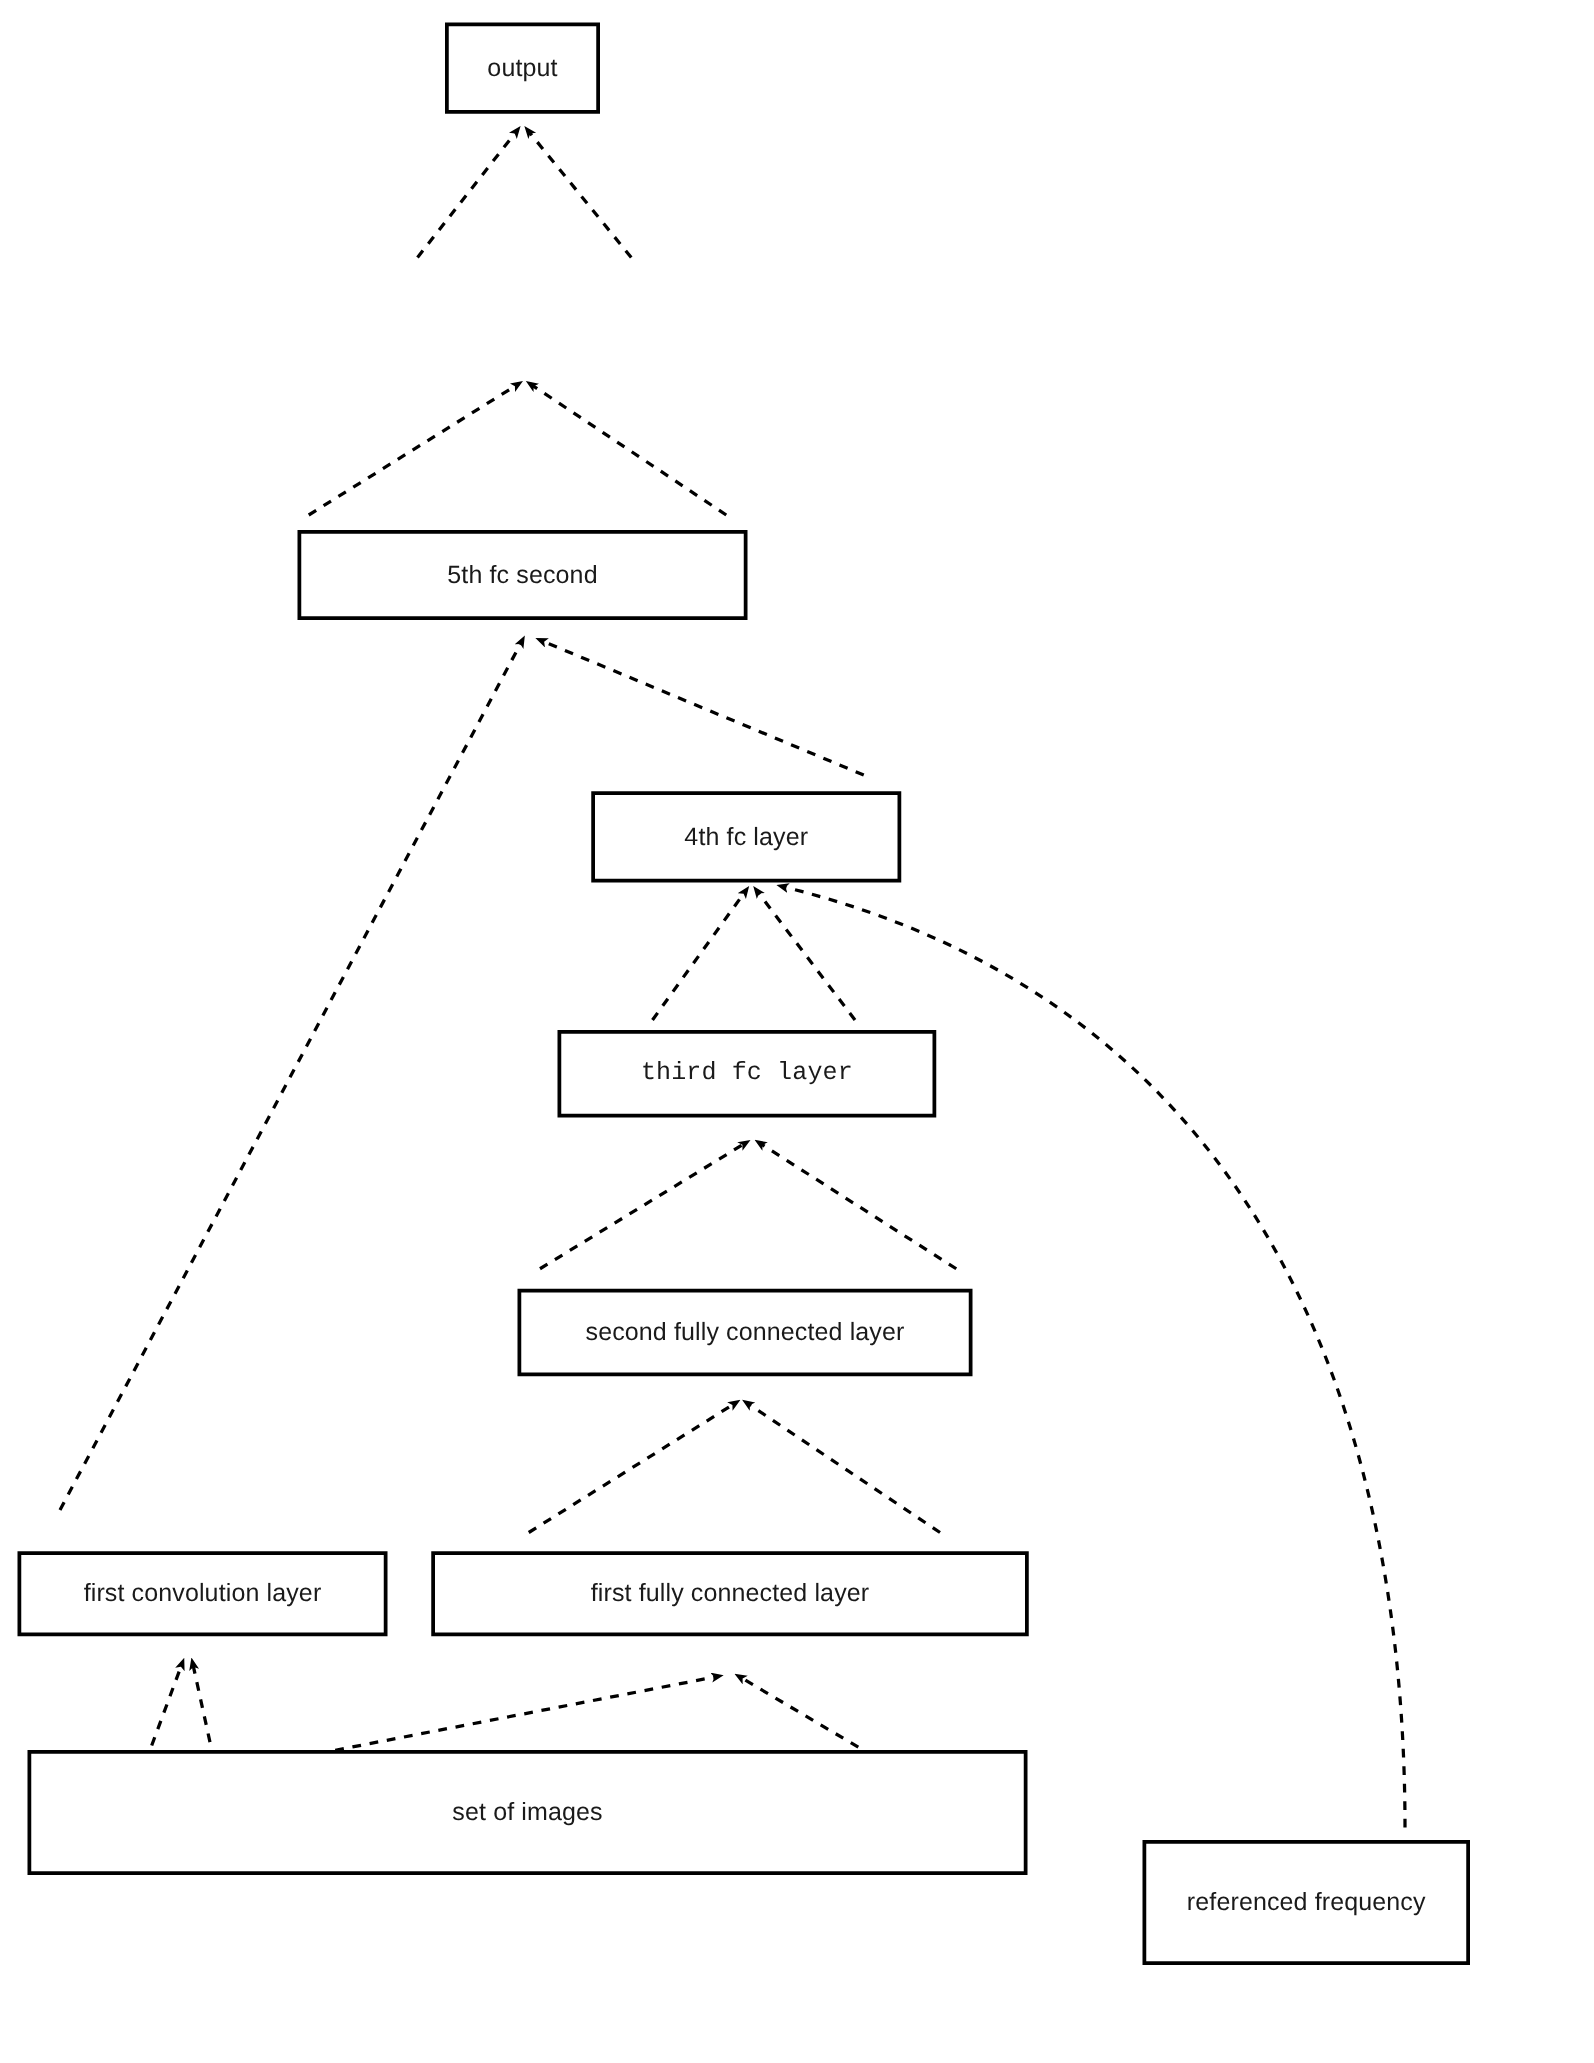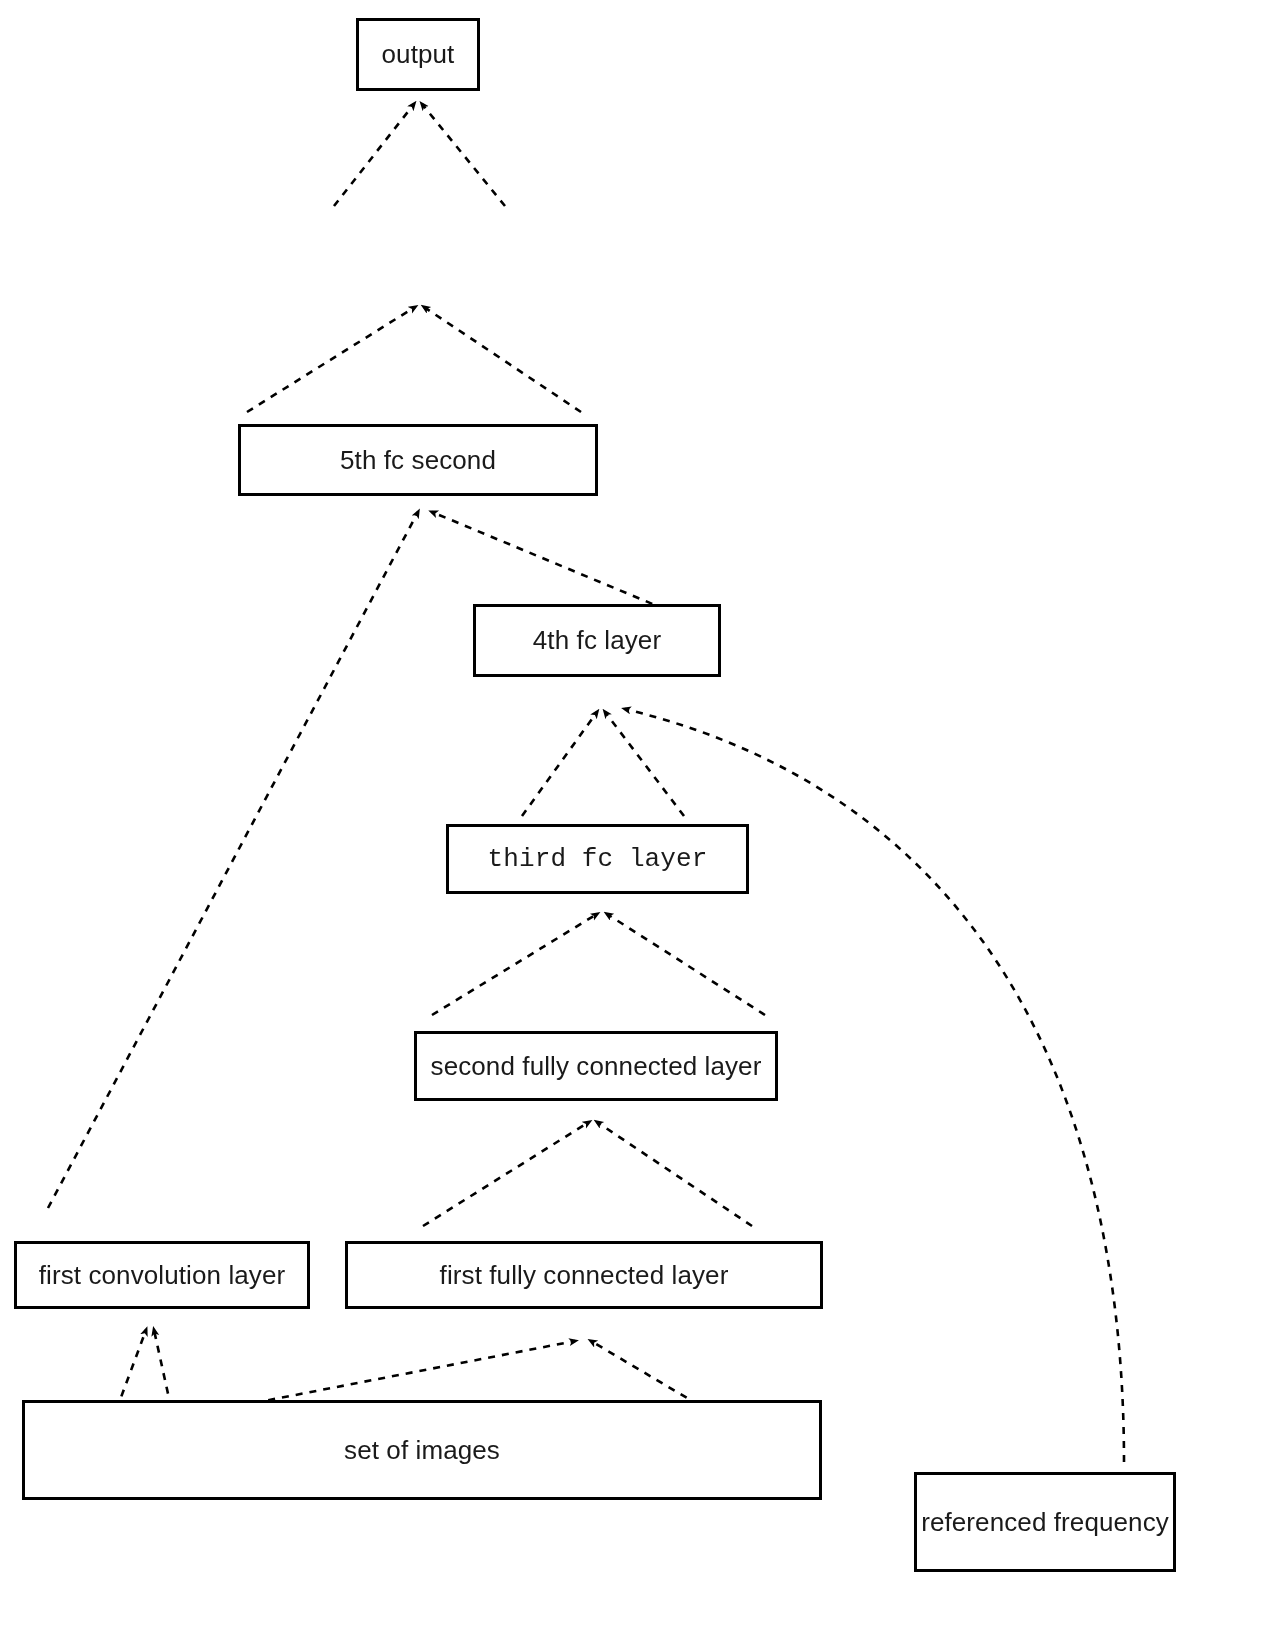--- a/index.html
+++ b/index.html
@@ -26,21 +26,21 @@
     position: absolute;
     box-sizing: border-box;
     background: #ffffff;
     border: 3px solid #000000;
     display: flex;
     align-items: center;
     justify-content: center;
     z-index: 2;
   }
   .node-label {
-    font-size: 26px;
+    font-size: 20px;
     color: #1a1a1a;
     line-height: 1.1;
     white-space: nowrap;
     letter-spacing: 0.1px;
   }
 </style>
 </head>
 <body>
 
 <div id="canvas">
@@ -84,21 +84,21 @@
 
   <div class="node" style="left:356px; top:18px; width:124px; height:73px;">
     <span class="node-label">output</span>
   </div>
 
 
   <div class="node" style="left:238px; top:424px; width:360px; height:72px;">
     <span class="node-label">5th fc second</span>
   </div>
 
-  <div class="node" style="left:473px; top:604px; width:248px; height:73px;">
+  <div class="node" style="left:473px; top:633px; width:248px; height:73px;">
     <span class="node-label">4th fc layer</span>
   </div>
 
   <div class="node" style="left:446px; top:824px; width:303px; height:70px;font-family:Liberation Mono, monospace;">
     <span class="node-label">third fc layer</span>
   </div>
 
   <div class="node" style="left:414px; top:1031px; width:364px; height:70px;">
     <span class="node-label">second fully connected layer</span>
   </div>

